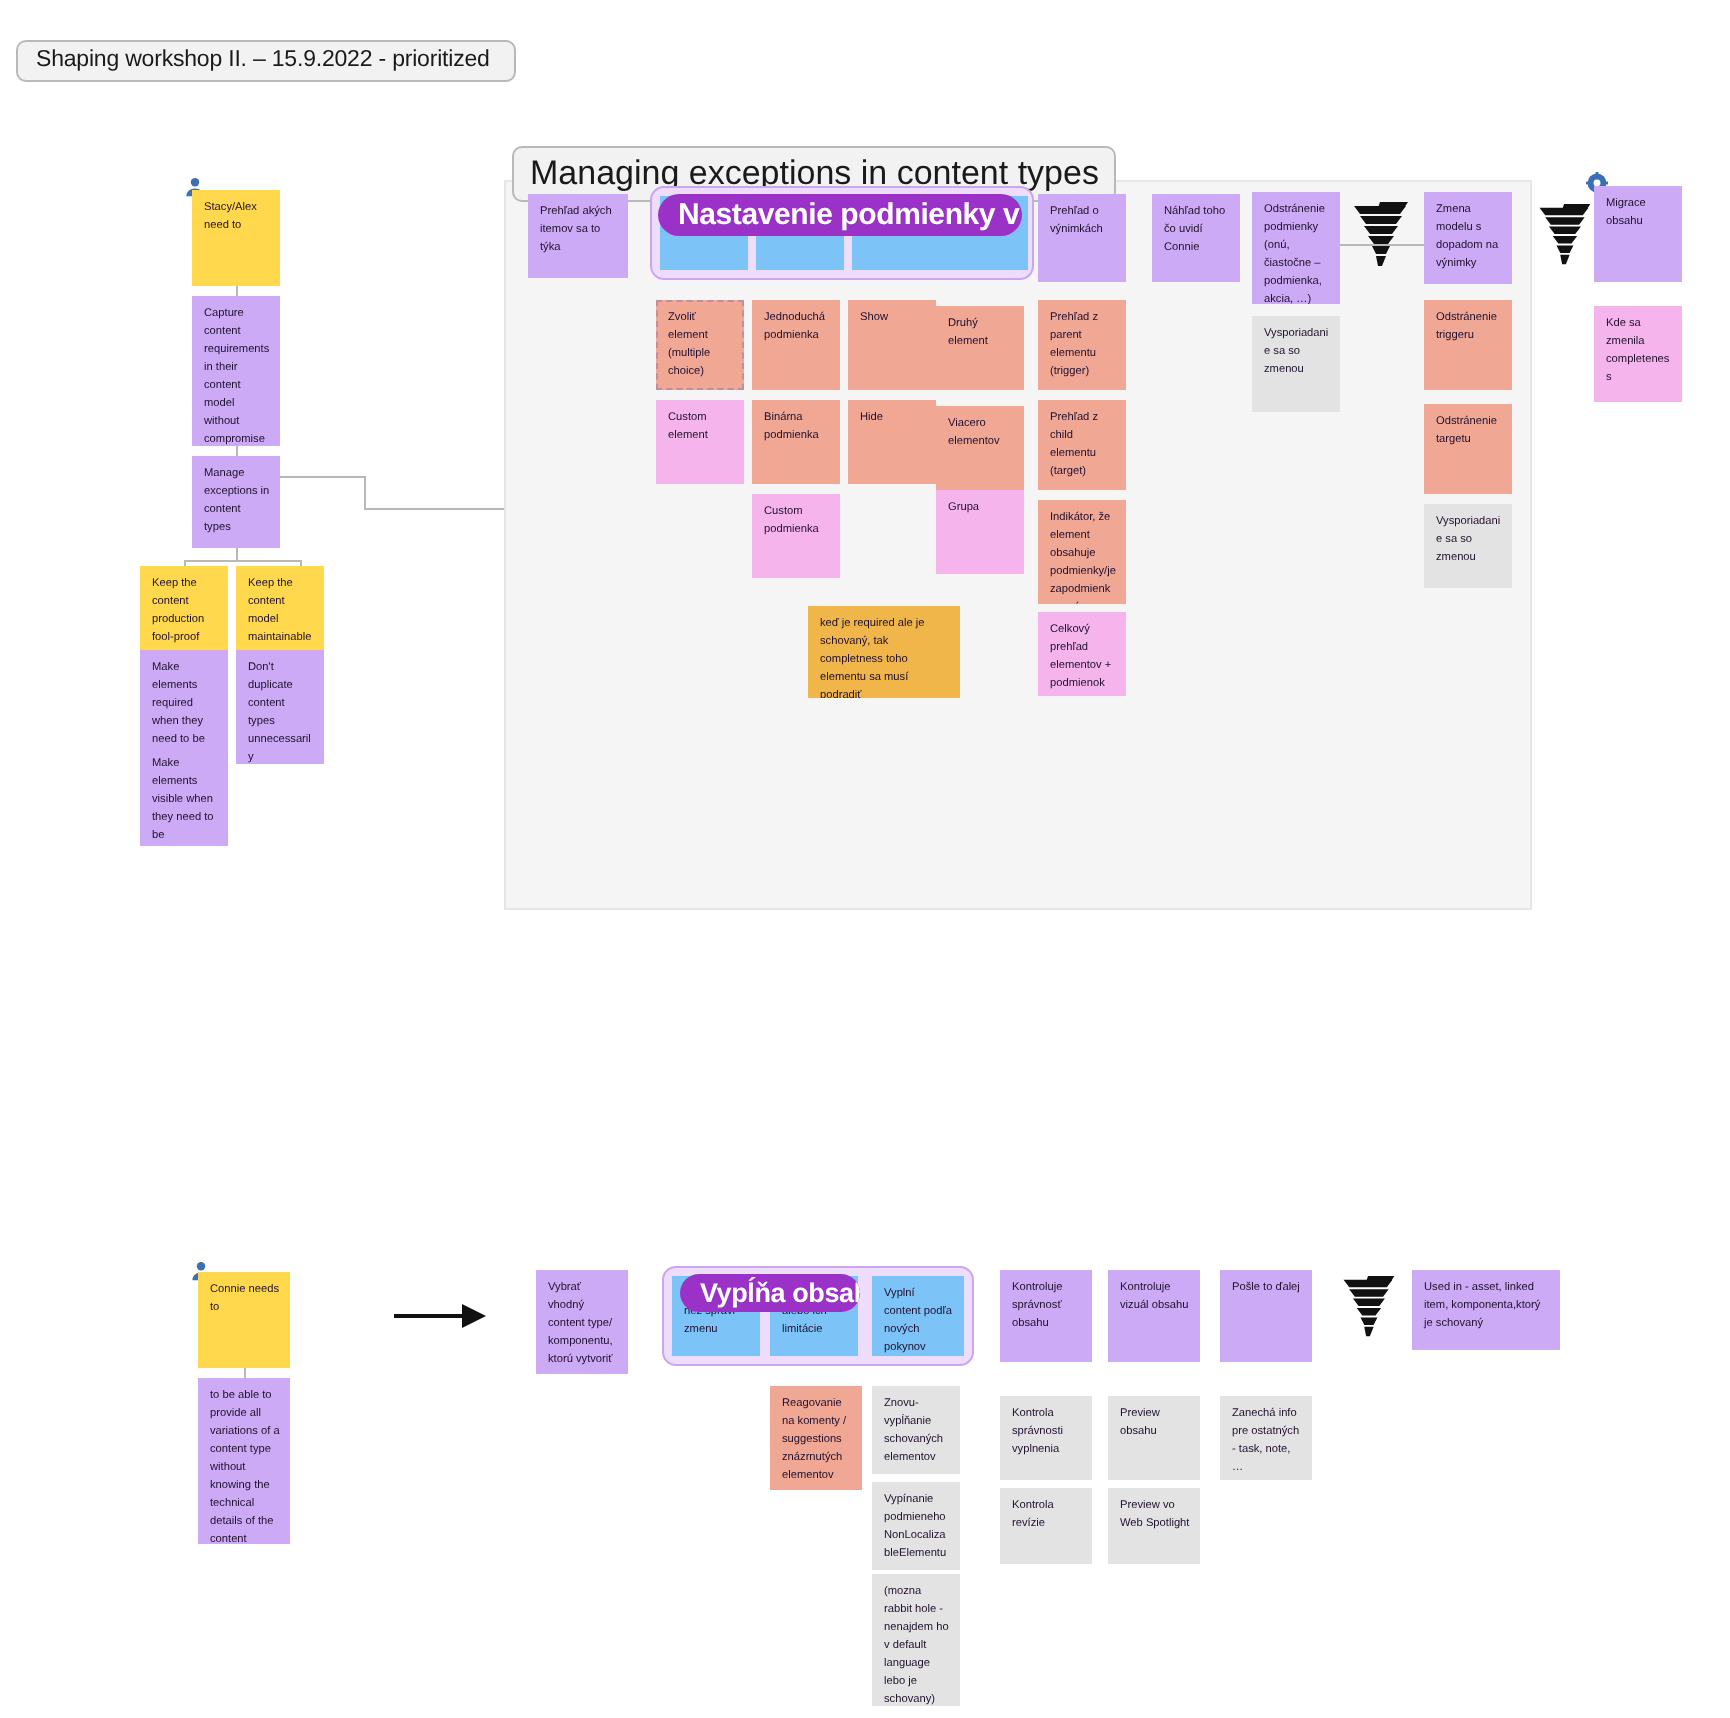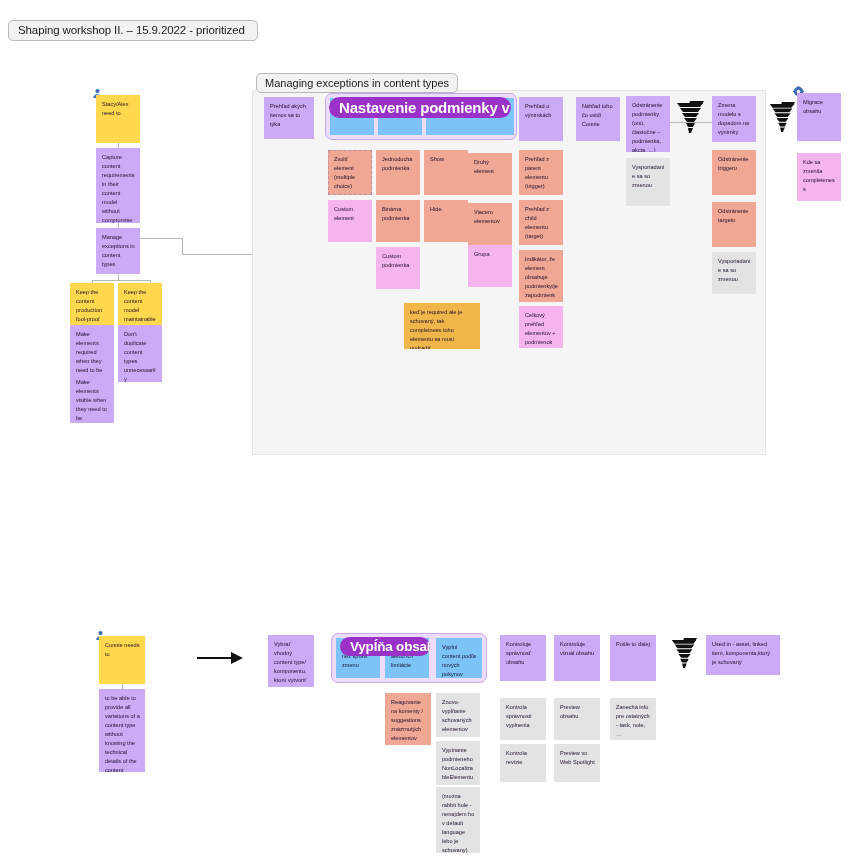--- a/index.html
+++ b/index.html
@@ -37,21 +37,21 @@
     position: absolute;
     background: #f5f5f5;
     border: 1px solid #e6e6e6;
   }
   .frame-title {
     position: absolute;
     padding: 3px 8px 3px 8px;
     background: #f2f2f2;
     border: 1px solid #b9b9b9;
     border-radius: 5px;
-    font-size: 11px;
+    font-size: 17px;
     color: #1a1a1a;
     white-space: nowrap;
   }
 
   
   .note {
     position: absolute;
     padding: 5px 5px 4px 6px;
     font-size: 5.6px;
     line-height: 1.62;

